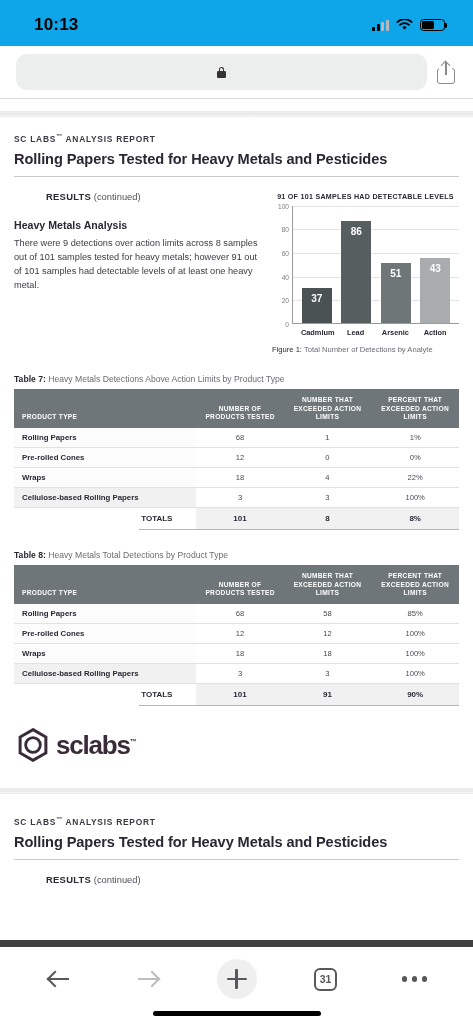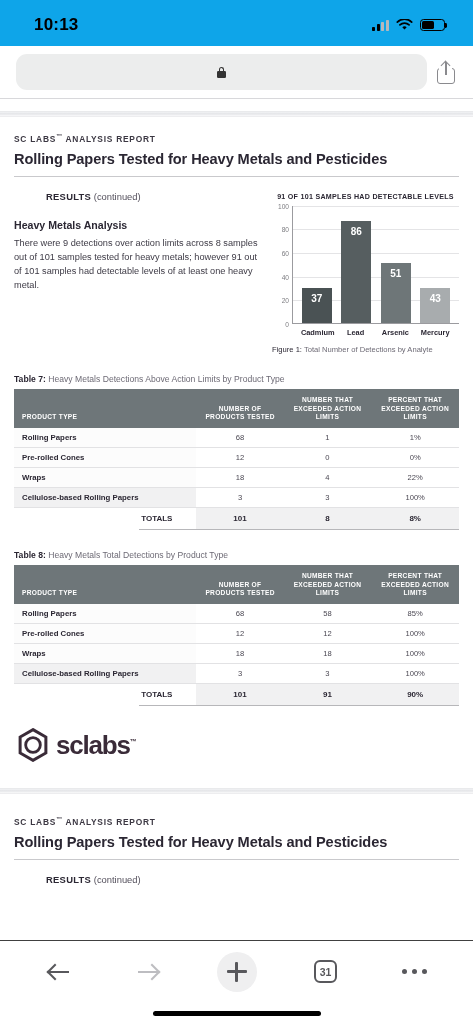--- a/index.html
+++ b/index.html
@@ -99,21 +99,21 @@
   tbody tr.tot td.c0 { text-align:right; background:#ffffff; padding-right:24px; border-top:1px solid #ffffff; }
   .tbl-underline { height:1px; background:#b7b7ba; margin-left: 28%; }
 
   
   .logo-row { display:flex; align-items:center; gap:8px; margin: 22px 0 26px 4px; }
   .hexlogo { width:30px; height:34px; flex:0 0 30px; }
   .logotext { font-size:26px; font-weight:700; color:#3a2b38; letter-spacing:-1.2px; position:relative; line-height:1; }
   .logotext sup { font-size:7px; vertical-align: super; letter-spacing:0; }
 
   
-  .toolbar { flex:0 0 62px; background:#ffffff; border-top:1px solid #404040; display:flex; align-items:center; justify-content:space-around; padding:0 14px; }
+  .toolbar { flex:0 0 62px; background:#ffffff; border-top:7px solid #404040; display:flex; align-items:flex-end; justify-content:space-around; padding:0 14px; }
   .tb-btn { width:46px; height:46px; display:flex; align-items:center; justify-content:center; }
   .arrow { width:22px; height:22px; position:relative; }
   .arrow .shaft { position:absolute; top:10px; left:1px; width:20px; height:2px; }
   .arrow .head { position:absolute; top:5px; width:12px; height:12px; border-left:2.2px solid; border-top:2.2px solid; }
   .arrow.back .head { left:1px; transform: rotate(-45deg); }
   .arrow.fwd  .head { right:1px; transform: rotate(135deg); }
   .arrow.back .shaft, .arrow.back .head { color:#58585c; background-color:#58585c; border-color:#58585c; }
   .arrow.back .head { background:transparent; }
   .arrow.fwd .shaft { background-color:#bdbdc1; }
   .arrow.fwd .head { border-color:#bdbdc1; background:transparent; }
@@ -213,31 +213,31 @@
               <div class="bars" id="bars">
                   <div class="bar" style="height: 35px; background: rgb(74, 82, 84);">
                     <span class="val">37</span>
                   </div>
                   <div class="bar" style="height: 101.48px; background: rgb(86, 94, 96);">
                     <span class="val">86</span>
                   </div>
                   <div class="bar" style="height: 60.18px; background: rgb(110, 118, 120);">
                     <span class="val">51</span>
                   </div>
-                  <div class="bar" style="height: 35px; background: rgb(168, 172, 174);">
+                  <div class="bar" style="height: 65px; background: rgb(168, 172, 174);">
                     <span class="val">43</span>
                   </div>
                 </div>
             </div>
           </div>
           <div class="x-labels" id="xlabels">
               <span>Cadmium</span>
               <span>Lead</span>
               <span>Arsenic</span>
-              <span>Mercury</span>
+              <span>Action</span>
             </div>
           <div class="fig-cap">
             <b>Figure 1:</b><span> Total Number of Detections by Analyte</span>
           </div>
         </div>
       </div>
 
       <div class="tbl-block">
         <div class="tbl-cap">
           <b>Table 7:</b><span> Heavy Metals Detections Above Action Limits by Product Type</span>

